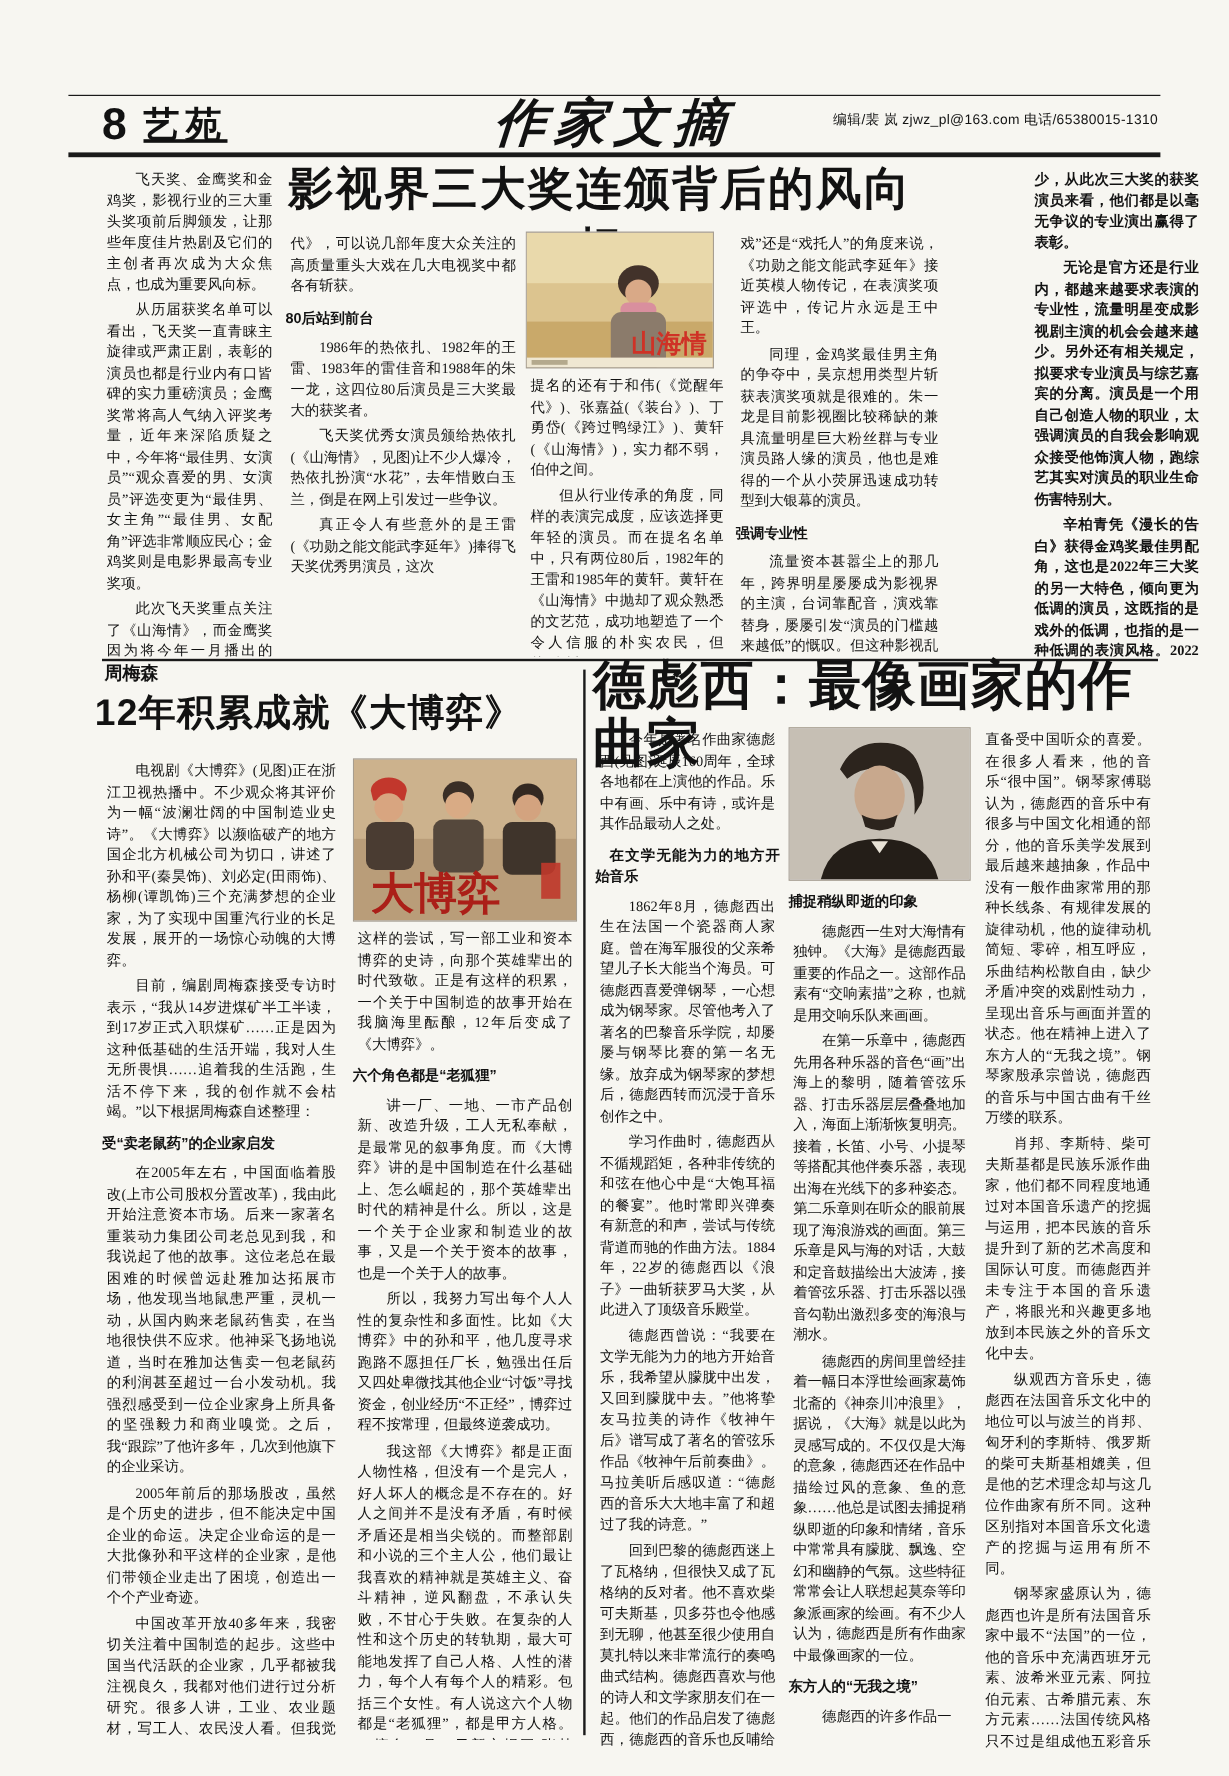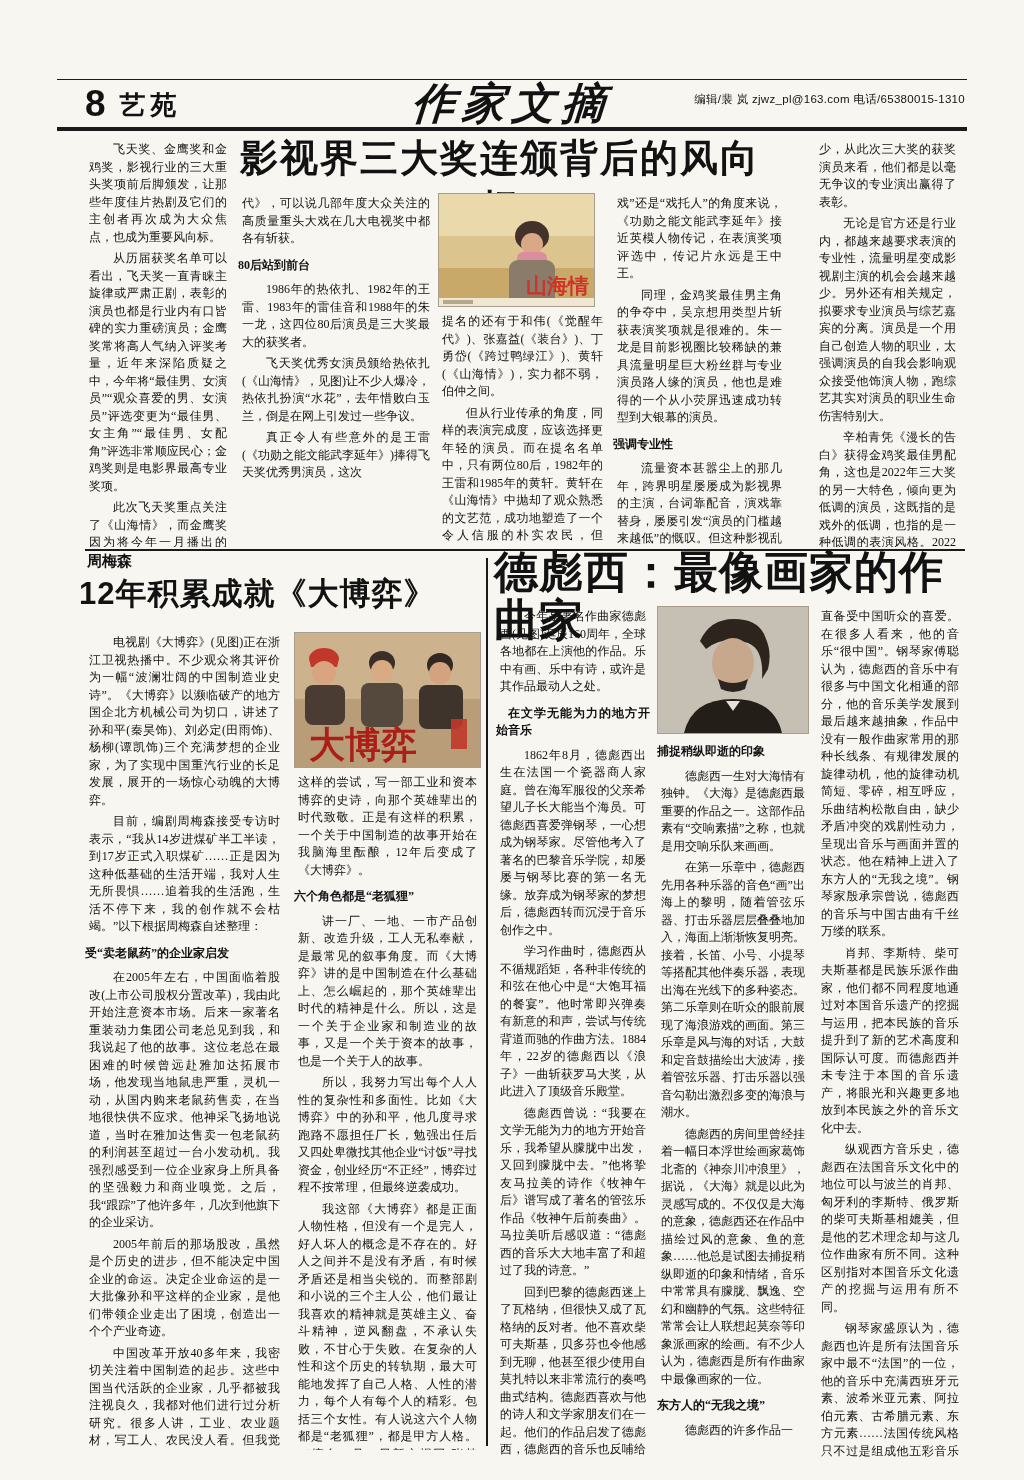--- a/index.html
+++ b/index.html
@@ -11,52 +11,52 @@
     position:relative;
     overflow:hidden;
   }
   .abs{position:absolute;}
   .rule{background:#1a1a1a;}
   
   #rule-top{left:57px;top:79px;width:910px;height:1px;}
   #hdr-left{left:85px;top:84px;display:flex;align-items:flex-end;gap:14px;
     font-family:"Liberation Sans","DejaVu Sans",sans-serif;font-weight:bold;}
   #page-num{font-size:37px;line-height:40px;}
-  #section-name{font-size:26px;line-height:38px;letter-spacing:5px;}
+  #section-name{font-size:30px;line-height:38px;letter-spacing:5px;text-decoration:underline;}
   #masthead{left:352px;top:80px;width:320px;text-align:center;
     font-family:"DejaVu Serif","Liberation Serif",serif;
     font-size:43px;font-weight:bold;font-style:italic;letter-spacing:7px;
     transform:skewX(-4deg);line-height:46px;}
   #hdr-right{left:650px;top:88px;width:315px;
     font-family:"Liberation Sans","DejaVu Sans",sans-serif;text-align:right;}
   #hdr-date{font-size:13px;font-weight:bold;padding-bottom:5px;
     border-bottom:1.5px solid #222;letter-spacing:1px;}
   #hdr-editor{font-size:11.5px;margin-top:4px;letter-spacing:0.3px;}
   #rule-thick{left:57px;top:127px;width:910px;height:4px;}
   
   .col{position:absolute;overflow:hidden;}
   .col p{margin:4px;font-size:12px;line-height:17.5px;text-align:justify;
     text-justify:inter-ideograph;word-break:break-all;}
   .b-p{text-indent:2em;}
   .b-c{text-indent:0;}
-  .b-h{font-family:Liberation Serif, serif;font-weight:bold;
+  .b-h{font-family:Liberation Sans, sans-serif;font-weight:bold;
     text-align:center;text-indent:0;font-size:13.5px;margin:9px 0 7px !important;}
   .b-hl{font-family:"Liberation Sans","DejaVu Sans",sans-serif;font-weight:bold;
     text-align:left;text-indent:1em;font-size:13.5px;margin:9px 0 7px !important;}
   .headline{font-family:"Liberation Sans","DejaVu Sans",sans-serif;font-weight:bold;}
   .photo{display:block;border:1px solid #a79e90;background:#ddd;}
   
   #art-top{left:85px;top:139px;width:880px;height:409px;}
   #art-top-headline{left:148px;top:-6px;width:534px;height:52px;
     font-size:38px;letter-spacing:2px;text-align:center;line-height:50px;}
   #t-c1{left:0;top:-2px;width:146px;height:410px;}
   #t-cA{left:153px;top:52px;width:196px;height:356px;}
   #t-cB{left:353px;top:52px;width:169px;height:356px;}
   #t-cC{left:528px;top:52px;width:173px;height:356px;}
-  #t-c6{left:730px;top:-2px;width:145px;height:410px;}
+  #t-c6{left:773px;top:-2px;width:145px;height:410px;font-weight:bold;}
   #photo-shl{width:155px;height:112px;margin:2px 0 6px 0;}
   
   #rule-mid{left:85px;top:549px;width:880px;height:2px;}
   #rule-vert{left:486px;top:558px;width:2px;height:888px;}
   
   #art-left{left:85px;top:552px;width:396px;height:905px;}
   #al-kicker{left:2px;top:0;font-family:"Liberation Sans","DejaVu Sans",sans-serif;
     font-weight:bold;font-size:15px;}
   #al-headline{left:-6px;top:20px;width:402px;font-size:31px;letter-spacing:1px;
     line-height:44px;}

